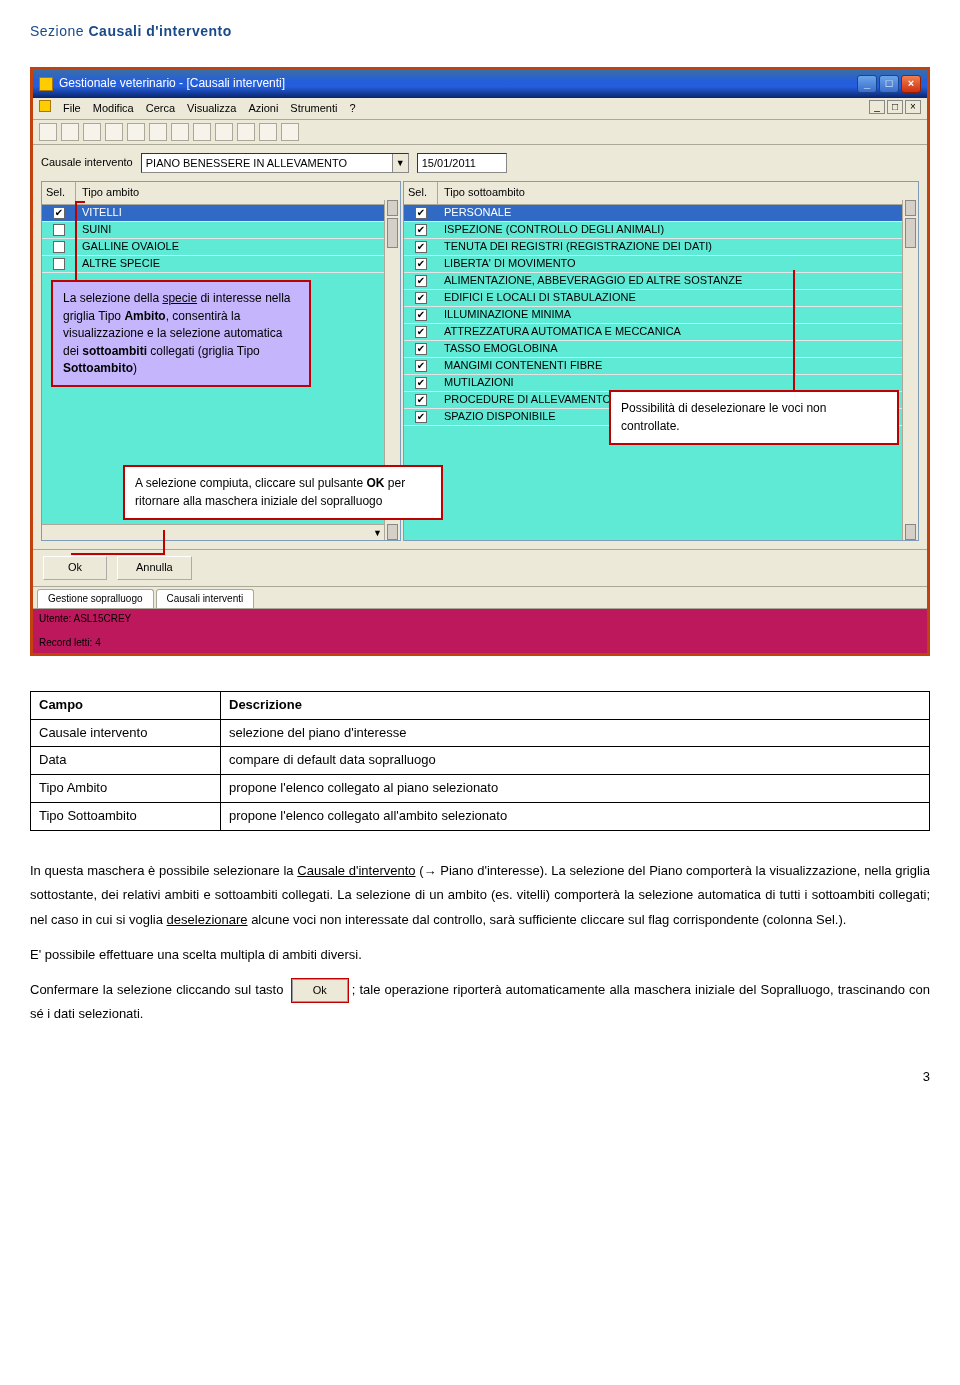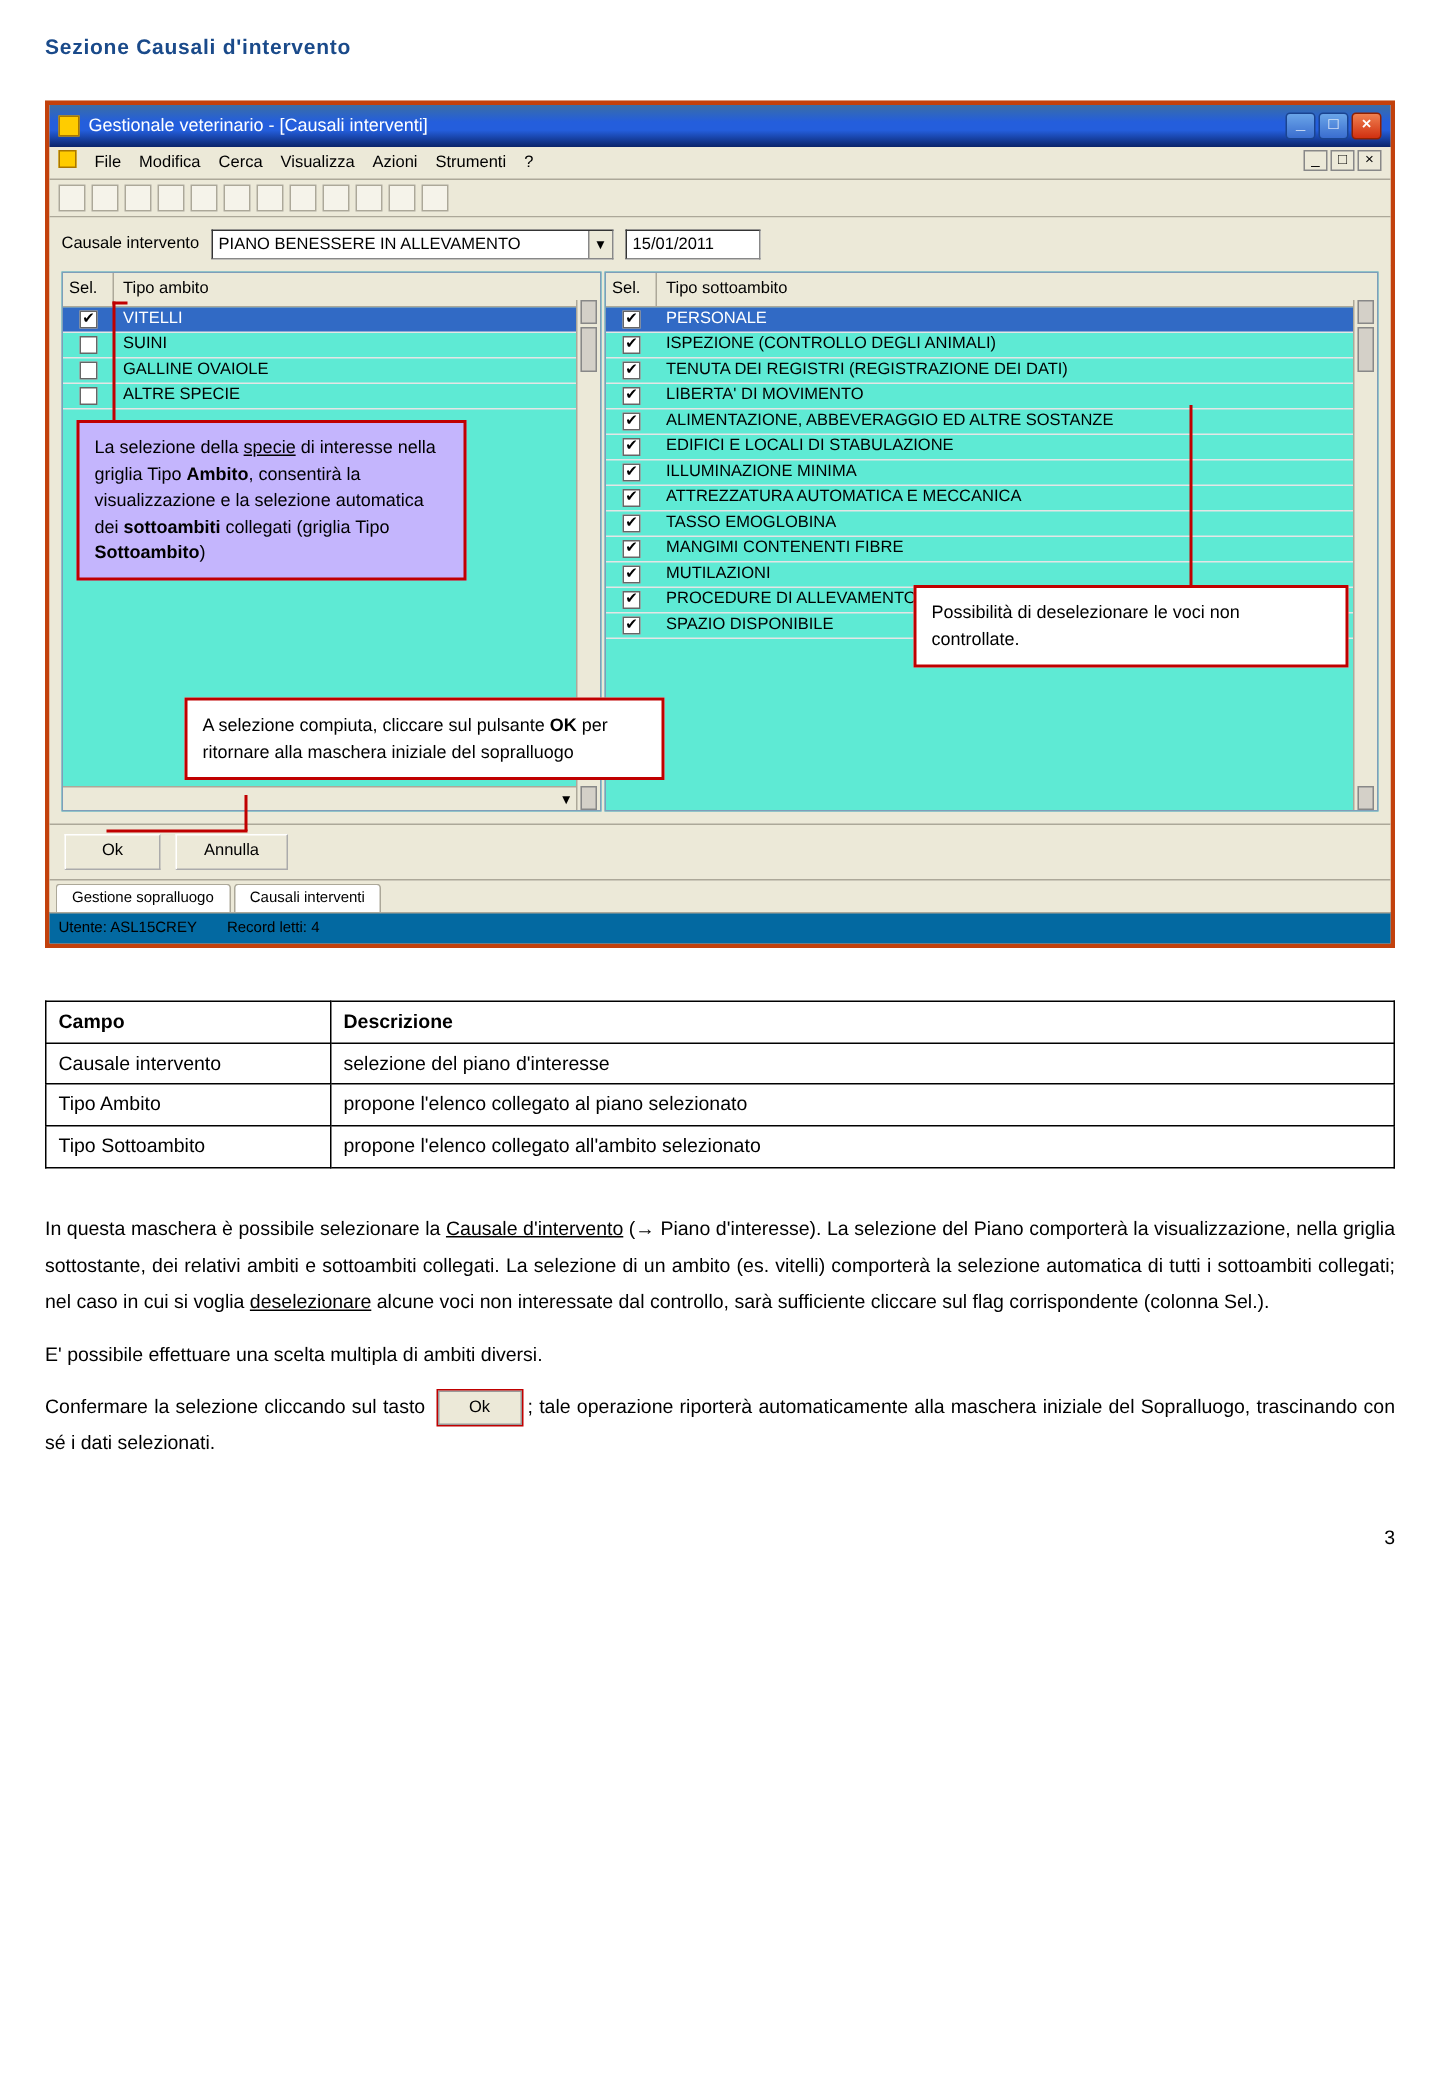--- a/index.html
+++ b/index.html
@@ -11,21 +11,21 @@
     width: 960px;
     padding: 20px 30px 40px 30px;
     line-height: 1.6;
   }
   .section-title {
     font-size: 14px;
     color: #1a4a8a;
     margin-bottom: 25px;
     letter-spacing: 0.5px;
   }
-  .section-title .norm { font-weight: bold; }
+  .section-title .norm { font-weight: normal; }
   .section-title .bold { font-weight: bold; }
 
   
   .app-window {
     border: 3px solid #c2410c;
     margin-bottom: 35px;
     background: #ece9d8;
     position: relative;
     font-size: 11px;
   }
@@ -185,23 +185,23 @@
   .tabstrip {
     display: flex; gap: 2px; padding: 2px 4px 0 4px;
     background: #ece9d8; border-top: 1px solid #aca899;
   }
   .tab {
     border: 1px solid #aca899; border-bottom: none;
     background: #fff; padding: 1px 10px;
     font-size: 10px; border-radius: 3px 3px 0 0;
   }
   .statusbar {
-    display: flex; gap: 20px;
-    background: #0369a1; border-top: 1px solid #aca899;
-    font-size: 10px; padding: 2px 6px;
+    display: flex; gap: 8px;
+    background: #be185d; border-top: 1px solid #aca899;
+    font-size: 10px; padding: 2px 6px; flex-direction: column;
   }
 
   
   .callout-left {
     position: absolute;
     left: 18px; top: 210px; width: 260px;
     z-index: 10;
     background: #c4b5fd;
     border: 2px solid #c00000;
     padding: 8px 10px;
@@ -505,20 +505,24 @@
     <th style="width:190px">Campo</th>
     <th>Descrizione</th>
   </tr>
   </tbody>
     <tbody id="defs-body">
       <tr>
         <td>Causale intervento</td>
         <td>selezione del piano d'interesse</td>
       </tr>
       <tr>
+        <td>Data</td>
+        <td>compare di default data sopralluogo</td>
+      </tr>
+      <tr>
         <td>Tipo Ambito</td>
         <td>propone l'elenco collegato al piano selezionato</td>
       </tr>
       <tr>
         <td>Tipo Sottoambito</td>
         <td>propone l'elenco collegato all'ambito selezionato</td>
       </tr>
     </tbody>
 </table>
 

